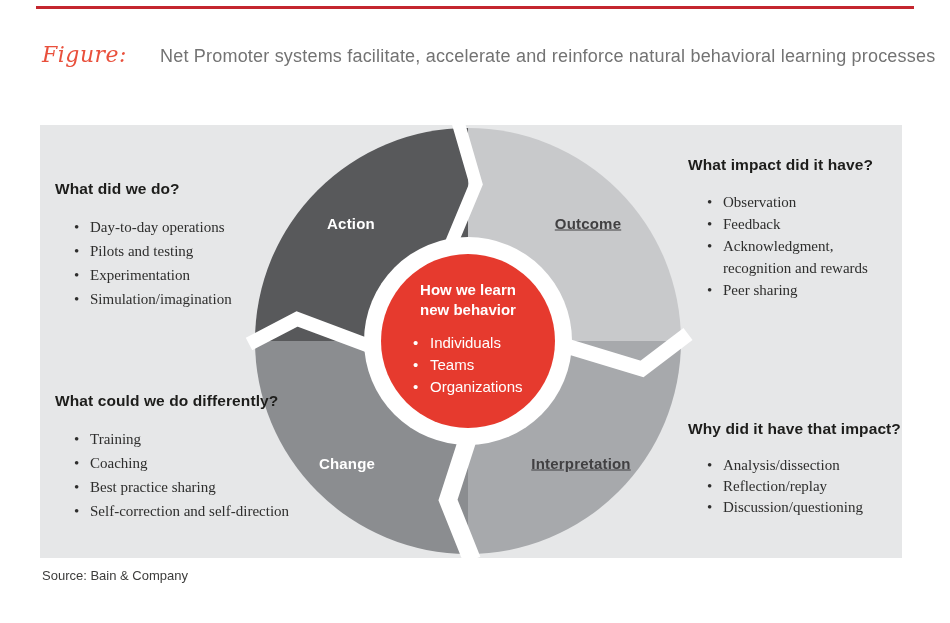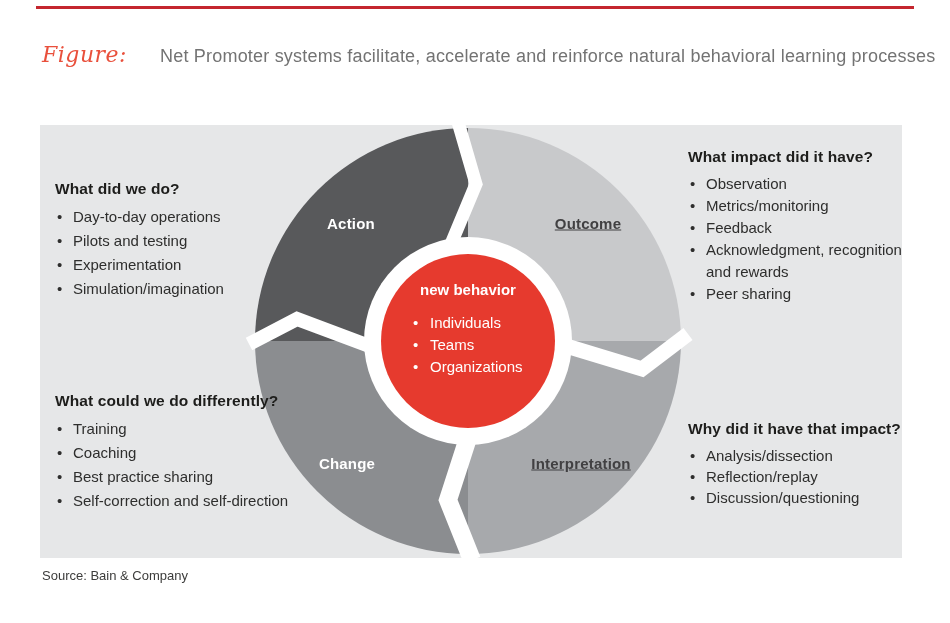--- a/index.html
+++ b/index.html
@@ -37,25 +37,25 @@
   #label-change { left:347px; top:463px; }
 
   .center-text { position:absolute; left:393px; top:280px; width:150px; color:#ffffff; text-align:center; }
   .center-heading { font-weight:bold; font-size:15px; line-height:20px; }
   .center-list { text-align:left; list-style:none; margin:12px 0 0 20px; padding:0; font-size:15px; line-height:22px; }
   .center-list li { position:relative; padding-left:17px; }
   .center-list li::before { content:"\2022"; position:absolute; left:0; top:0; }
 
   .callout { position:absolute; color:#2e2e2d; font-size:15px; }
   .callout h3 { margin:0 0 7px 0; font-size:15.5px; color:#1d1d1b; letter-spacing:.1px; }
-  .callout ul { margin:0; padding:0; list-style:none; }
+  .callout ul { margin:17px; padding:0; list-style:none;font-family:Liberation Serif, serif; }
   .callout li { position:relative; padding-left:18px; }
   .callout li::before { content:"\2022"; position:absolute; left:2px; top:0; }
   .callout.tl { left:55px;  top:180px; width:270px; } .callout.tl li { line-height:24px; }
-  .callout.tr { left:688px; top:148px; width:226px; } .callout.tr li { line-height:22px; }
+  .callout.tr { left:688px; top:156px; width:226px; } .callout.tr li { line-height:22px; }
   .callout.bl { left:55px;  top:392px; width:292px; } .callout.bl li { line-height:24px; }
   .callout.br { left:688px; top:420px; width:240px; } .callout.br li { line-height:21px; }
 
   .source { position:absolute; left:42px; top:568px; font-size:13px; color:#3c3c3b; }
 </style>
 </head>
 <body>
 
 <div class="top-rule"></div>
 
@@ -81,20 +81,21 @@
   <circle class="center-disc" cx="468" cy="341" r="87"></circle>
 </svg>
 
 <div id="label-action" class="q-label light">Action</div>
 <div id="label-outcome" class="q-label dark">Outcome</div>
 <div id="label-interpretation" class="q-label dark">Interpretation</div>
 <div id="label-change" class="q-label light">Change</div>
 
 <div class="center-text">
   <div class="center-heading">
+    <div>How we learn</div>
     <div>new behavior</div>
   </div>
   <ul class="center-list">
       <li>Individuals</li>
       <li>Teams</li>
       <li>Organizations</li>
     </ul>
 </div>
 
 <div class="callout tl">
@@ -104,21 +105,20 @@
       <li>Pilots and testing</li>
       <li>Experimentation</li>
       <li>Simulation/imagination</li>
     </ul>
 </div>
 
 <div class="callout tr">
   <h3>What impact did it have?</h3>
   <ul>
       <li>Observation</li>
-      <li>Metrics/monitoring</li>
       <li>Feedback</li>
       <li>Acknowledgment, recognition and rewards</li>
       <li>Peer sharing</li>
     </ul>
 </div>
 
 <div class="callout bl">
   <h3>What could we do differently?</h3>
   <ul>
       <li>Training</li>

